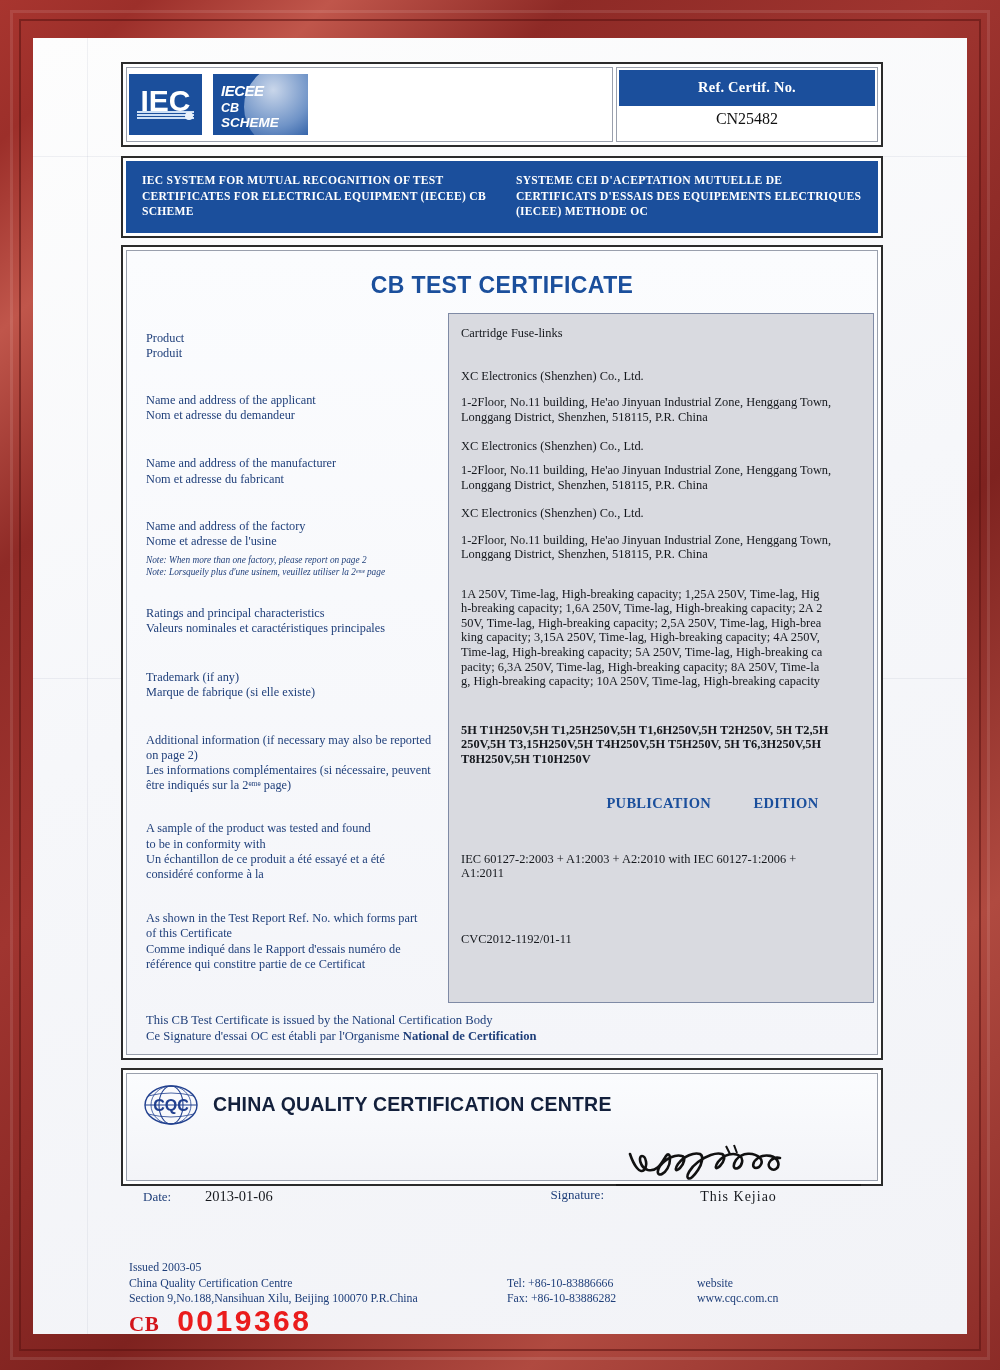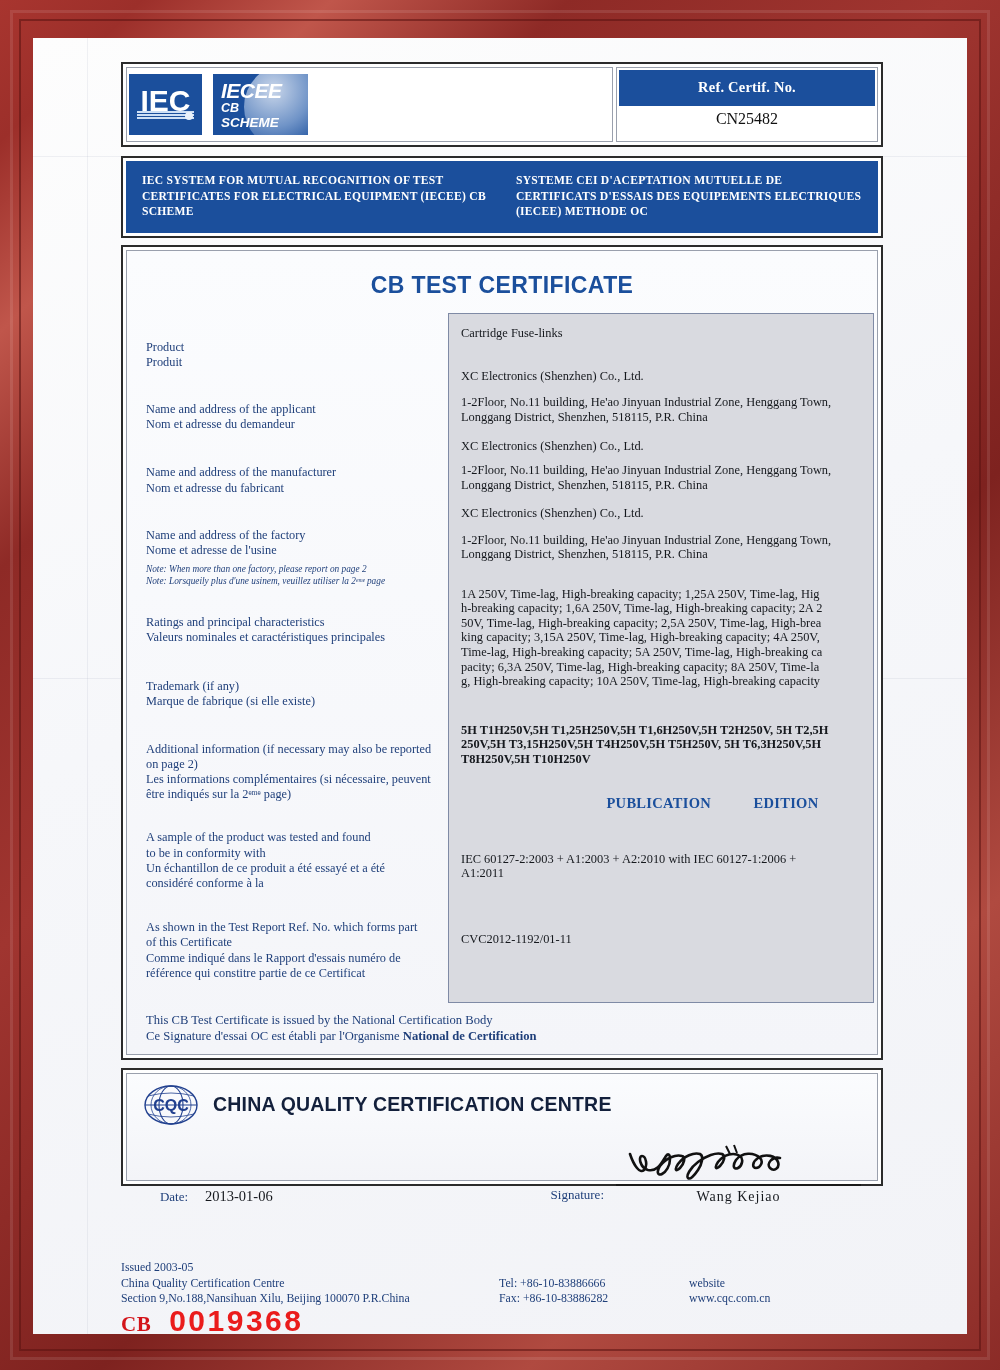--- a/index.html
+++ b/index.html
@@ -86,21 +86,21 @@
   }
   .logo-iecee .globe {
     position: absolute; right: -22px; top: -10px; width: 86px; height: 86px;
     border-radius: 50%;
     background: radial-gradient(circle at 34% 30%, #e8eef8 0%, #7fa0cf 45%, #1b4f9c 80%);
     opacity: 0.85;
   }
   .logo-iecee .iecee-txt {
     position: relative; color: #ffffff;
     font-family: "Liberation Sans", sans-serif; font-style: italic;
-    font-weight: bold; font-size: 21px; line-height: 22px; letter-spacing: -0.5px;
+    font-weight: bold; font-size: 15px; line-height: 22px; letter-spacing: -0.5px;
   }
   .logo-iecee .cb-txt, .logo-iecee .scheme-txt {
     position: relative; color: #ffffff;
     font-family: "Liberation Sans", sans-serif; font-style: italic;
     font-weight: bold; font-size: 12.5px; line-height: 13px; letter-spacing: 0px;
   }
   .logo-iecee .scheme-txt { font-size: 13.5px; line-height: 15px; }
   .hdr-left-blank { flex: 1 1 auto; }
 
   .hdr-right {
@@ -179,31 +179,31 @@
     background: linear-gradient(180deg,#fbfcfe 0%, #f3f4f8 100%);
     padding: 10px 16px 10px 16px; position: relative; height: 108px;
   }
   .cqc-row { display: flex; align-items: center; gap: 14px; }
   .cqc-logo { width: 56px; height: 42px; position: relative; flex: 0 0 56px; }
   .cqc-name {
     color: #13203c; font-family: "Liberation Sans", sans-serif;
     font-weight: bold; font-size: 19.5px; letter-spacing: 0.2px;
   }
   .sig-row { display: flex; align-items: flex-end; margin-top: 14px; }
-  .date-lbl { color: #1f3f7a; font-size: 13px; width: 62px; text-align: center; }
+  .date-lbl { color: #1f3f7a; font-size: 13px; width: 62px; }
   .date-val { color: #15181d; font-size: 14.5px; }
   .sig-lbl { color: #1f3f7a; font-size: 13px; margin-left: auto; padding-bottom: 2px; }
   .sig-box { width: 245px; margin-left: 12px; text-align: center; position: relative; }
   .sig-img { height: 44px; position: relative; }
   .sig-line { border-top: 2px solid #1a1a1a; }
   .sig-name { color: #15181d; font-size: 14px; padding-top: 3px; letter-spacing: 1px; }
 
   
   .footer {
-    position: absolute; left: 88px; top: 1222px; width: 762px;
+    position: absolute; left: 96px; top: 1222px; width: 762px;
     color: #1f3f7a; font-size: 11.8px; line-height: 15.6px;
   }
   .footer-grid { display: flex; }
   .footer-col-a { width: 378px; }
   .footer-col-b { width: 190px; }
   .footer-col-c { width: 190px; }
   .cb-num { display: flex; align-items: baseline; gap: 18px; padding-top: 6px; }
   .cb-word {
     color: #d3141a; font-family: "Liberation Serif", serif;
     font-weight: bold; font-size: 21px; letter-spacing: 0.5px;
@@ -263,21 +263,21 @@
 
     <div class="body-outer">
       <div class="body-inner">
 
         <div class="cert-title">CB TEST CERTIFICATE</div>
 
         <div class="cols">
 
           <div class="col-labels">
 
-            <div class="lbl" style="margin-top:27px">
+            <div class="lbl" style="margin-top:18px">
               <span class="en">Product</span>
               <span class="fr">Produit</span>
             </div>
 
             <div class="lbl" style="margin-top:32px">
               <span class="en">Name and address of the applicant</span>
               <span class="fr">Nom et adresse du demandeur</span>
             </div>
 
             <div class="lbl" style="margin-top:33px">
@@ -419,21 +419,21 @@
                          C60,32 58,30 62,24 C68,16 78,12 84,14 C88,16 86,24 82,30
                          C78,36 74,40 72,38 C70,36 74,28 82,22 C90,16 100,12 106,14
                          C110,16 108,22 104,26 C100,30 98,28 102,22 C108,14 118,12 124,16
                          C128,19 126,26 122,28 C118,30 116,26 120,20 C126,12 138,12 144,18
                          C148,22 144,28 140,28 C136,28 136,22 142,18 C150,13 160,16 162,22
                          C164,28 158,32 154,28 C150,24 156,16 164,18" fill="none" stroke="#111" stroke-width="2.6" stroke-linecap="round"></path>
                 <path d="M110,6 L114,14 M118,5 L121,13" fill="none" stroke="#111" stroke-width="2"></path>
               </svg>
             </div>
             <div class="sig-line"></div>
-            <div class="sig-name">Wang  Kejiao</div>
+            <div class="sig-name">This  Kejiao</div>
           </div>
         </div>
       </div>
     </div>
 
   </div>
 
   <div class="footer">
     <div>Issued 2003-05</div>
     <div class="footer-grid">

